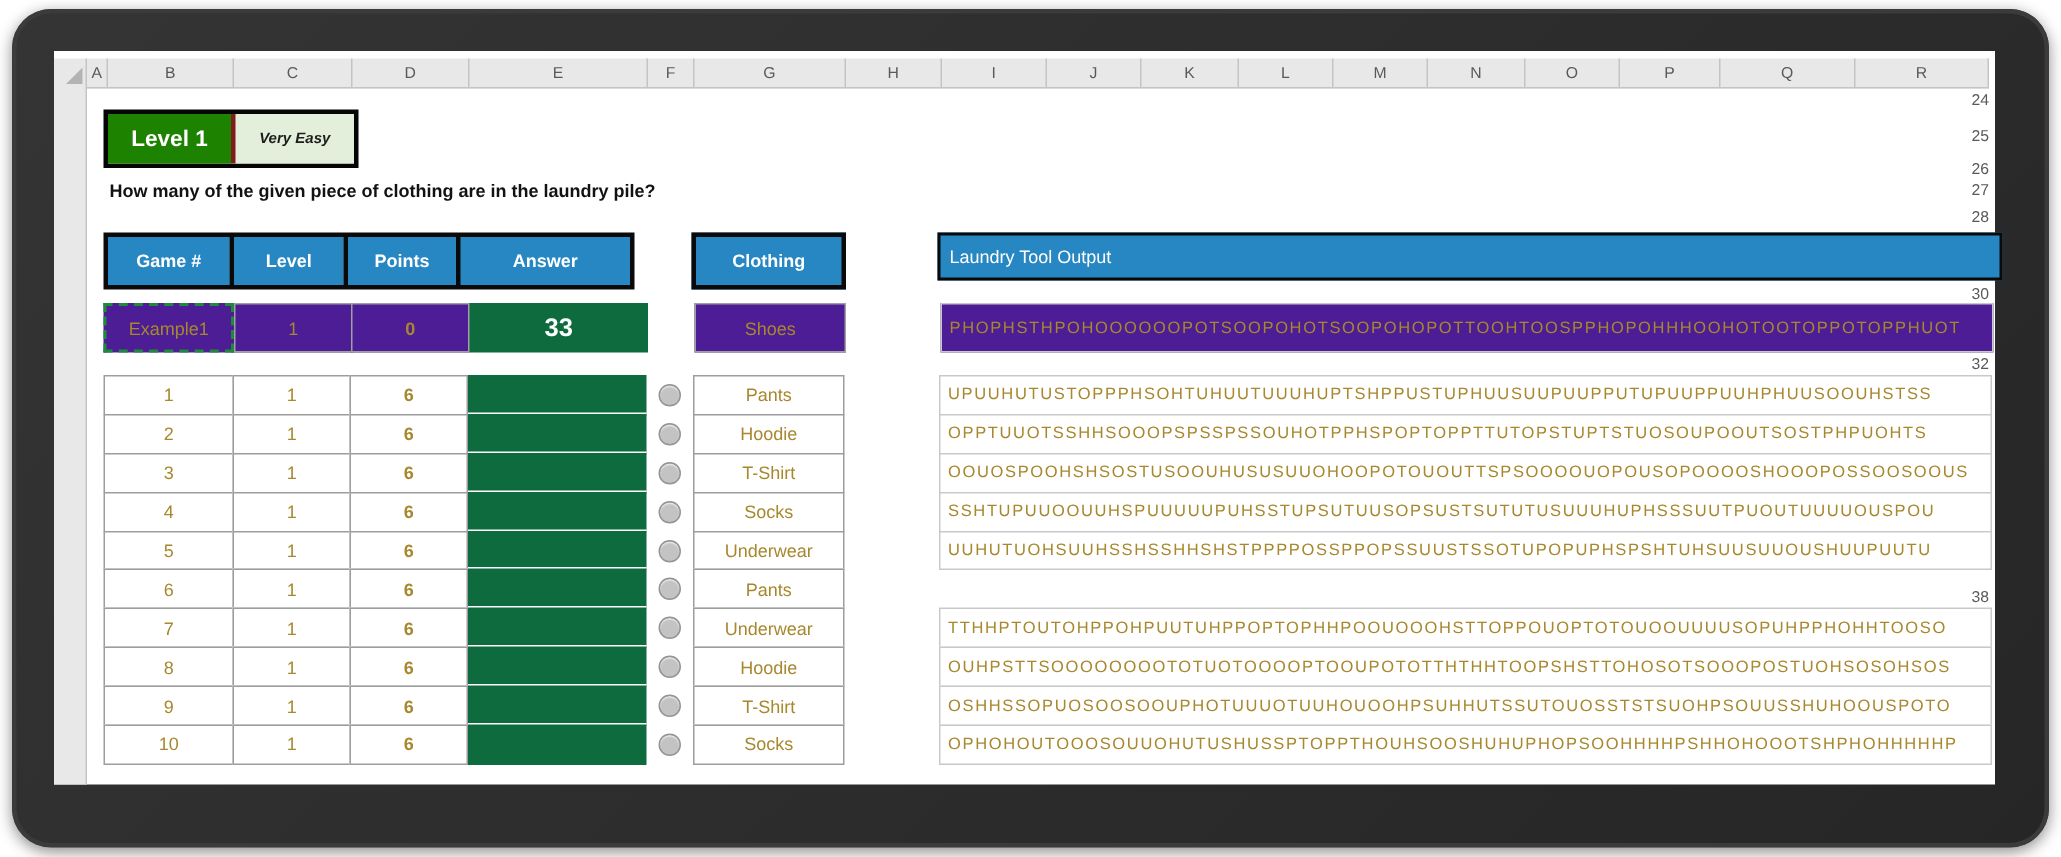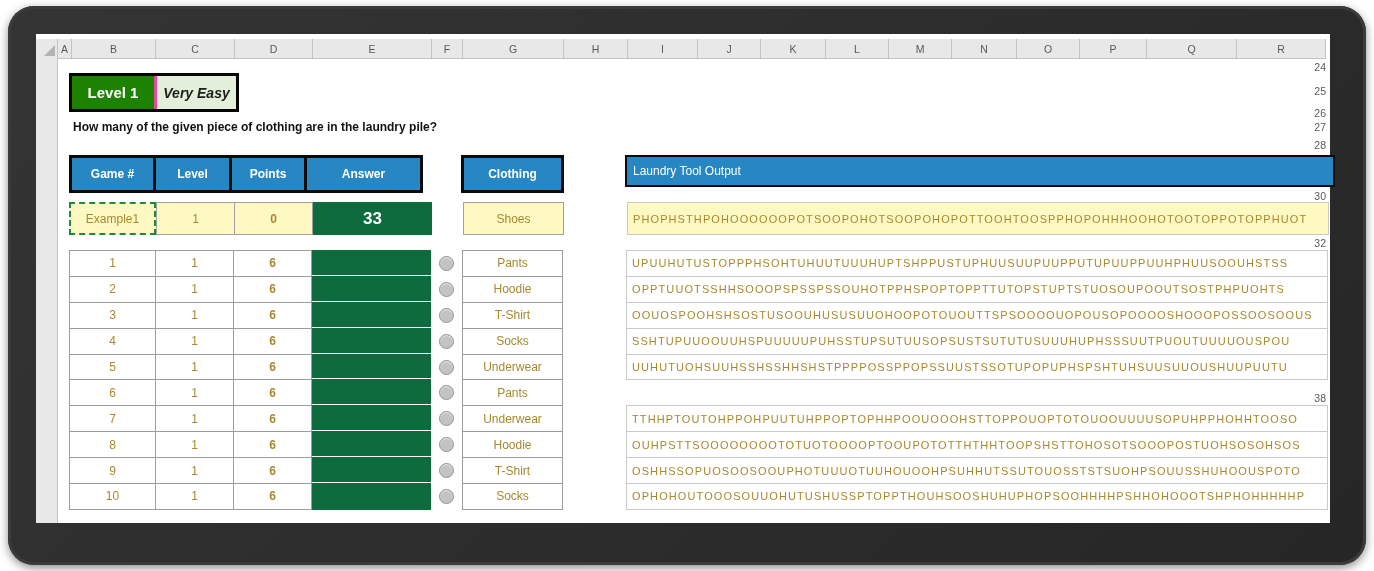--- a/index.html
+++ b/index.html
@@ -19,34 +19,34 @@
   .col-strip{position:absolute;left:0;top:5px;height:19px;width:1290px;display:flex;background:#e8e8e8;border-bottom:1px solid #c4c4c4;}
   .corner-cell{width:22px;position:relative;border-right:1px solid #c4c4c4;box-sizing:border-box;}
   .corner-tri{position:absolute;right:2px;bottom:2px;width:0;height:0;border-left:11px solid transparent;border-bottom:11px solid #b3b3b3;}
   .col-cell{border-right:1px solid #c4c4c4;box-sizing:border-box;display:flex;align-items:center;justify-content:center;font-size:10.5px;color:#595959;}
   .row-strip{position:absolute;left:0;top:24px;width:22px;height:465px;background:#e8e8e8;border-right:1px solid #c4c4c4;box-sizing:border-box;}
   .row-num{position:absolute;right:4px;transform:translateY(-50%);font-size:10.5px;color:#595959;}
 
   
   .level-badge{position:absolute;left:33px;top:39px;height:33px;display:flex;border:3px solid #050505;box-sizing:content-box;}
   .level-name{width:82px;background:var(--level-green);color:#fff;font-weight:bold;font-size:15px;display:flex;align-items:center;justify-content:center;}
-  .level-diff{width:79px;background:var(--diff-bg);color:#1d1d1d;font-weight:bold;font-style:italic;font-size:14px;display:flex;align-items:center;justify-content:center;border-left:3px solid #ec4899;}
+  .level-diff{width:79px;background:var(--diff-bg);color:#1d1d1d;font-weight:bold;font-style:italic;font-size:10px;display:flex;align-items:center;justify-content:center;border-left:3px solid #7f1d1d;}
 
   .question{position:absolute;left:37px;top:86px;font-size:12px;font-weight:bold;color:#121212;}
 
   
   .main-headers{position:absolute;left:33px;top:121px;height:32px;display:flex;border:3px solid #0a0a0a;}
   .hcell{background:var(--blue);color:#fff;font-weight:bold;font-size:12px;display:flex;align-items:center;justify-content:center;box-sizing:border-box;}
   .hcell+.hcell{border-left:3px solid #0a0a0a;}
   .h-game{width:81px;text-align:right;}.h-level{width:76px;}.h-points{width:75px;}.h-answer{width:116px;}
   .clothing-header{position:absolute;left:425px;top:121px;width:97px;height:32px;border:3px solid #0a0a0a;background:var(--blue);color:#fff;font-weight:bold;font-size:12px;display:flex;align-items:center;justify-content:center;}
   .output-header{position:absolute;left:589px;top:121px;width:700px;height:28px;border:2px solid #0a0a0a;background:var(--blue);color:#fff;font-weight:normal;font-size:12px;display:flex;align-items:center;padding-left:6px;}
 
   
-  .ex{position:absolute;top:168px;height:33px;box-sizing:border-box;display:flex;align-items:center;justify-content:center;font-size:12px;color:var(--gold);background:#fef9c3;}
+  .ex{position:absolute;top:168px;height:33px;box-sizing:border-box;display:flex;align-items:center;justify-content:center;font-size:12px;color:var(--gold);background:#4c1d95;}
   .ex-game{left:33px;width:87px;border:2px dashed #1f8a3e;}
   .ex-level{left:120px;width:79px;border:1px solid #a0a0a0;}
   .ex-points{left:198px;width:79px;border:1px solid #a0a0a0;font-weight:bold;}
   .ex-answer{left:277px;width:119px;background:var(--green);color:#fff;font-weight:bold;font-size:17px;border:none;}
   .ex-clothing{left:427px;width:101px;border:1px solid #a0a0a0;}
   .ex-output{left:591px;width:702px;border:1px solid #c9c9c9;justify-content:flex-start;padding-left:5px;font-size:11px;letter-spacing:1.1px;white-space:nowrap;overflow:hidden;}
 
   
   .games{position:absolute;left:33px;top:216px;}
   .grow{display:flex;height:26.9px;}

